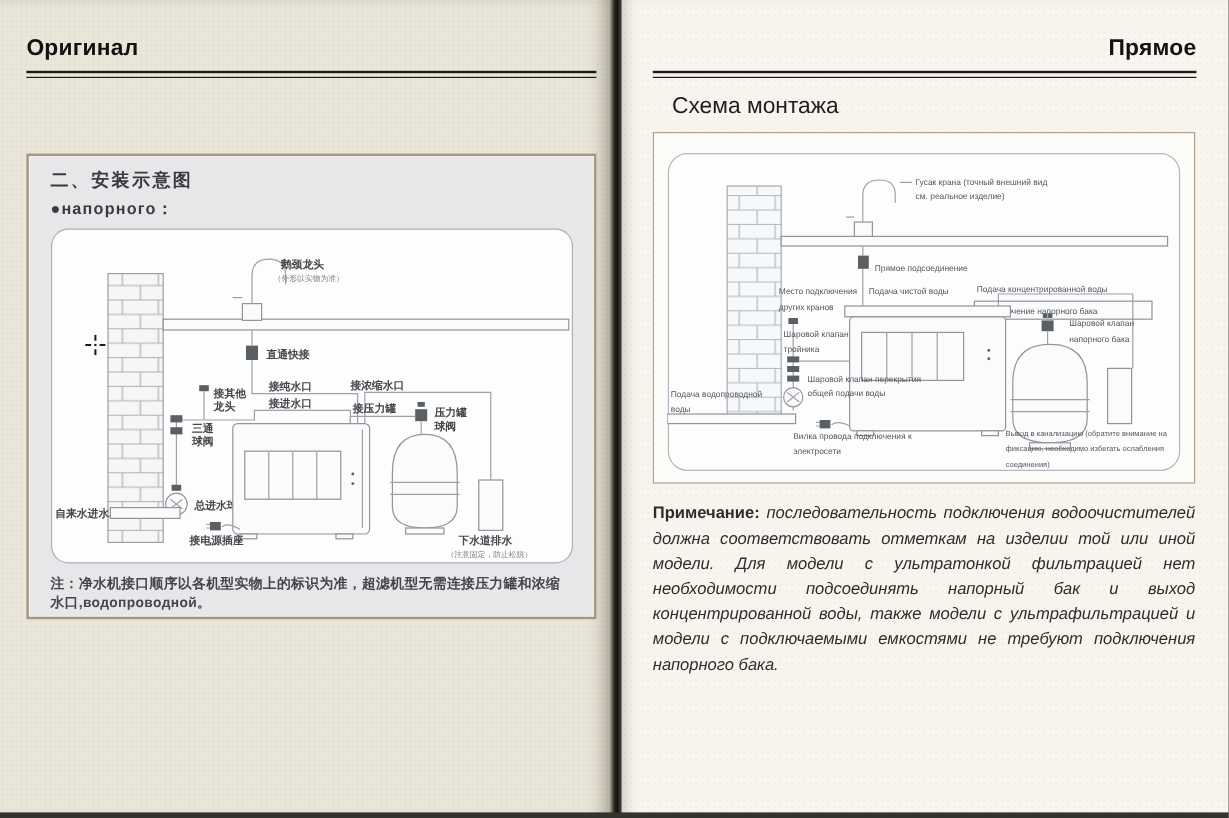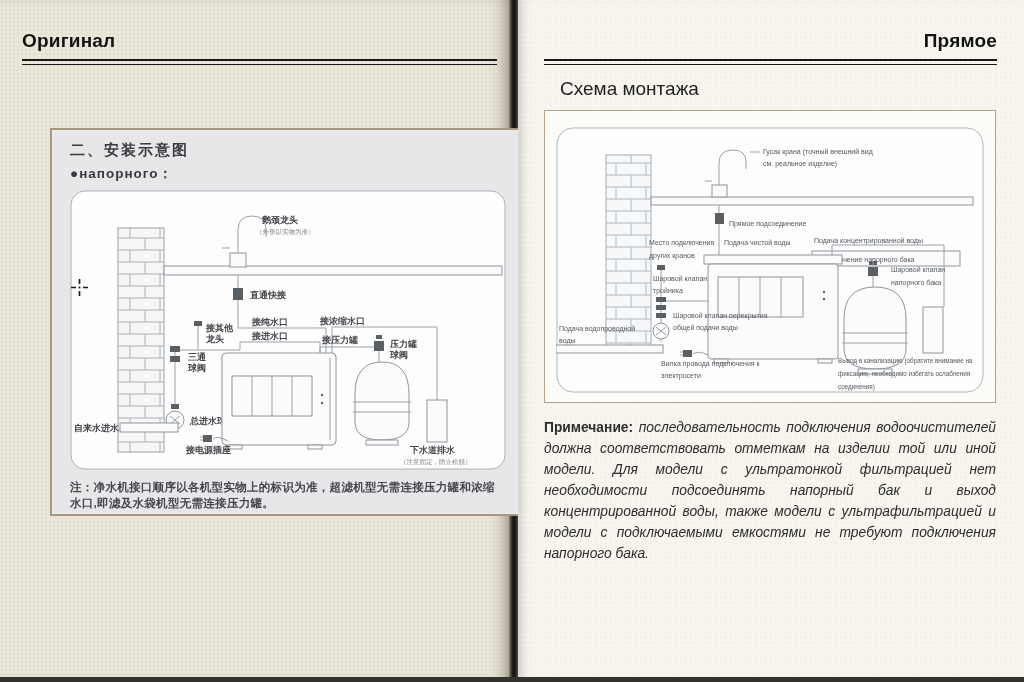--- a/index.html
+++ b/index.html
@@ -12,21 +12,21 @@
   .page-right{flex:1;background:#f7f5ee;padding:14px 27px 0 26px;
     background-image:radial-gradient(rgba(120,110,80,.05) 1px,transparent 1px);background-size:5px 5px;
     box-shadow:inset 10px 0 12px -8px rgba(0,0,0,.22);}
   .spine{width:9px;background:linear-gradient(90deg,#8a8478 0%,#27241e 35%,#141210 60%,#4a463f 100%);}
   .bottom-edge{position:absolute;left:0;bottom:0;width:1024px;height:5px;background:#34322d;}
   h1{font-size:19px;font-weight:bold;color:#121212;margin:16px 0 7px 0;letter-spacing:.2px;}
   .hdr-right{text-align:right;}
   .rule{border-top:2px solid #1a1a1a;border-bottom:1px solid #1a1a1a;height:3px;}
   
   .scan{margin-top:63px;width:475px;height:388px;box-sizing:border-box;border:2px solid #a8957d;
-        background:#e7e7e9;padding:11px 18px 10px 18px;box-shadow:0 0 0 1px rgba(255,255,255,.35) inset;margin-left:28px;}
+        background:#e7e7e9;padding:11px 18px 10px 18px;box-shadow:0 0 0 1px rgba(255,255,255,.35) inset;}
   .scan-title{font-size:15px;font-weight:bold;color:#3b3b3f;letter-spacing:2px;}
   .scan-bullet{font-size:13.5px;font-weight:bold;color:#3b3b3f;margin-top:5px;letter-spacing:1px;}
   svg.diag{display:block;margin-top:7px;}
   .scan-note{font-size:11.5px;line-height:1.4;color:#45454a;margin:9px 0 0 0;font-weight:bold;letter-spacing:.3px;}
   .cursor{position:absolute;left:71px;top:279px;}
   
   .r-title{font-size:19px;font-weight:500;color:#1f1f1f;margin:13px 0 10px 16px;}
   .r-sub{font-size:13px;color:#30302e;margin:0 0 13px 0;}
   .figure{width:452px;box-sizing:border-box;border:1px solid #b3a28a;background:#fbfbf8;padding:9px 11px;}
   .note{font-size:13.8px;line-height:1.52;text-align:justify;color:#2d2d2d;margin:15px 0 0 0;width:452px;}
@@ -144,21 +144,21 @@
           <path d="M285 204 Q285 172 312 172 Q339 172 339 204 V232 Q339 250 312 250 Q285 250 285 232 Z" class="bx"></path>
           <path d="M283 212 H341 M283 222 H341" class="ln"></path>
           <rect x="296" y="250" width="32" height="5" class="bx"></rect>
         </g>
 
         <rect x="357" y="210" width="20" height="42" class="bx"></rect>
         <text x="340" y="263" class="cnl">下水道排水</text>
         <text x="330" y="274" class="cns">（注意固定，防止松脱）</text>
       </svg>
 
-      <p class="scan-note">注：净水机接口顺序以各机型实物上的标识为准，超滤机型无需连接压力罐和浓缩水口,即滤及水袋机型无需连接压力罐。</p>
+      <p class="scan-note">注：净水机接口顺序以各机型实物上的标识为准，超滤机型无需连接压力罐和浓缩水口,водопроводной。</p>
     </div>
 
     <svg class="cursor" width="17" height="17" viewBox="0 0 17 17">
       <path d="M8.5 0 V5 M8.5 12 V17 M0 8.5 H5 M12 8.5 H17" stroke="#1b1b1b" stroke-width="1.7" fill="none"></path>
       <rect x="7.6" y="7.6" width="1.8" height="1.8" fill="#1b1b1b"></rect>
     </svg>
   </section>
 
   <div class="spine"></div>
 

